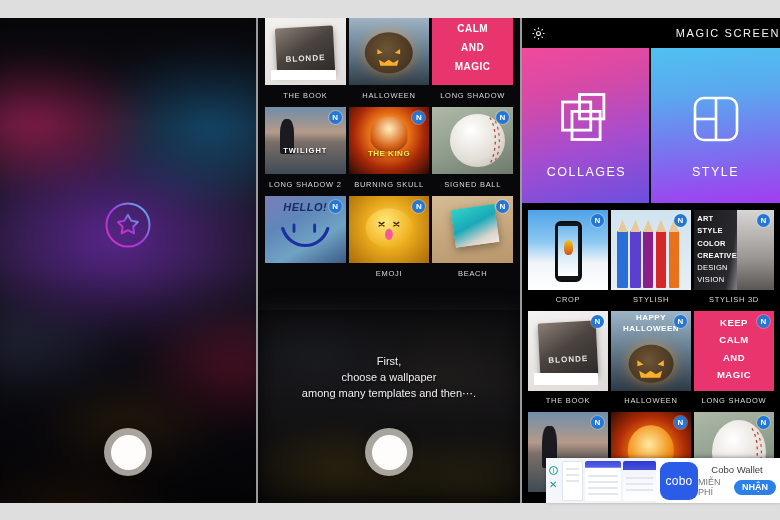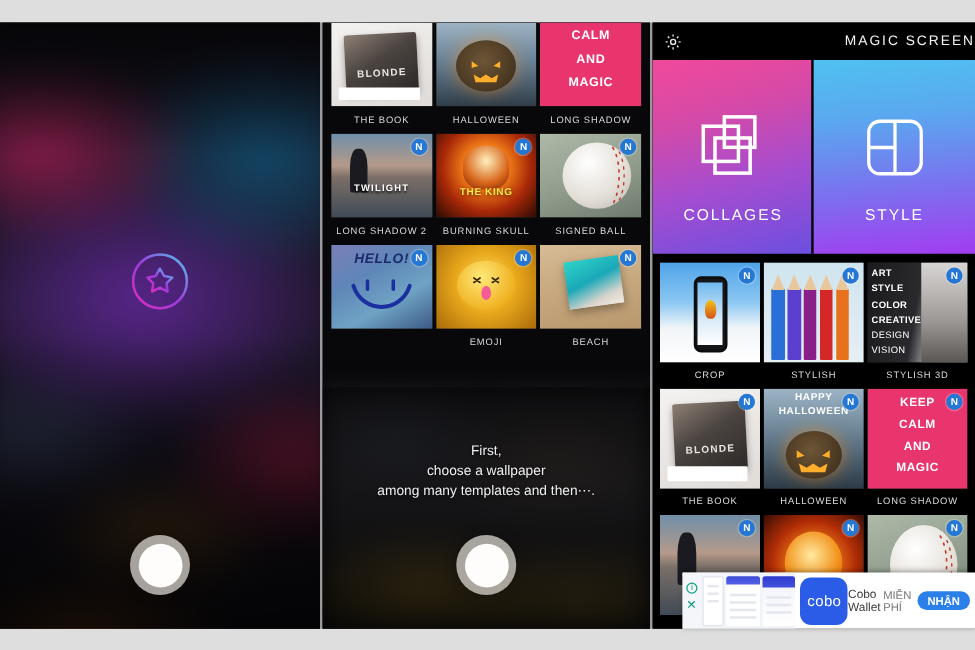--- a/index.html
+++ b/index.html
@@ -186,21 +186,21 @@
     position:absolute; left:3px; top:22px; color:#0f9d84; font-size:10px; line-height:10px;
   }
   .cobo-logo {
     width:38px; height:38px; border-radius:9px;
     background:#2b5ce8;
     display:flex; align-items:center; justify-content:center;
     color:#fff; font-size:12px; letter-spacing:.3px;
     flex:0 0 auto; margin-left:4px;
   }
   .ad-text {
-    flex:1; display:flex; align-items:center;
+    flex:1; display:flex; flex-direction:column; align-items:center;
     justify-content:center; gap:2px; padding-right:4px;
   }
   .ad-title { color:#3c3c3c; font-size:9.5px; }
   .ad-sub-row { display:flex; align-items:center; gap:5px; }
   .ad-sub { color:#777; font-size:9px; }
   .ad-cta {
     background:#2b7fe8; color:#fff; font-size:9px; font-weight:600;
     padding:2.5px 8px; border-radius:10px;
   }
 

